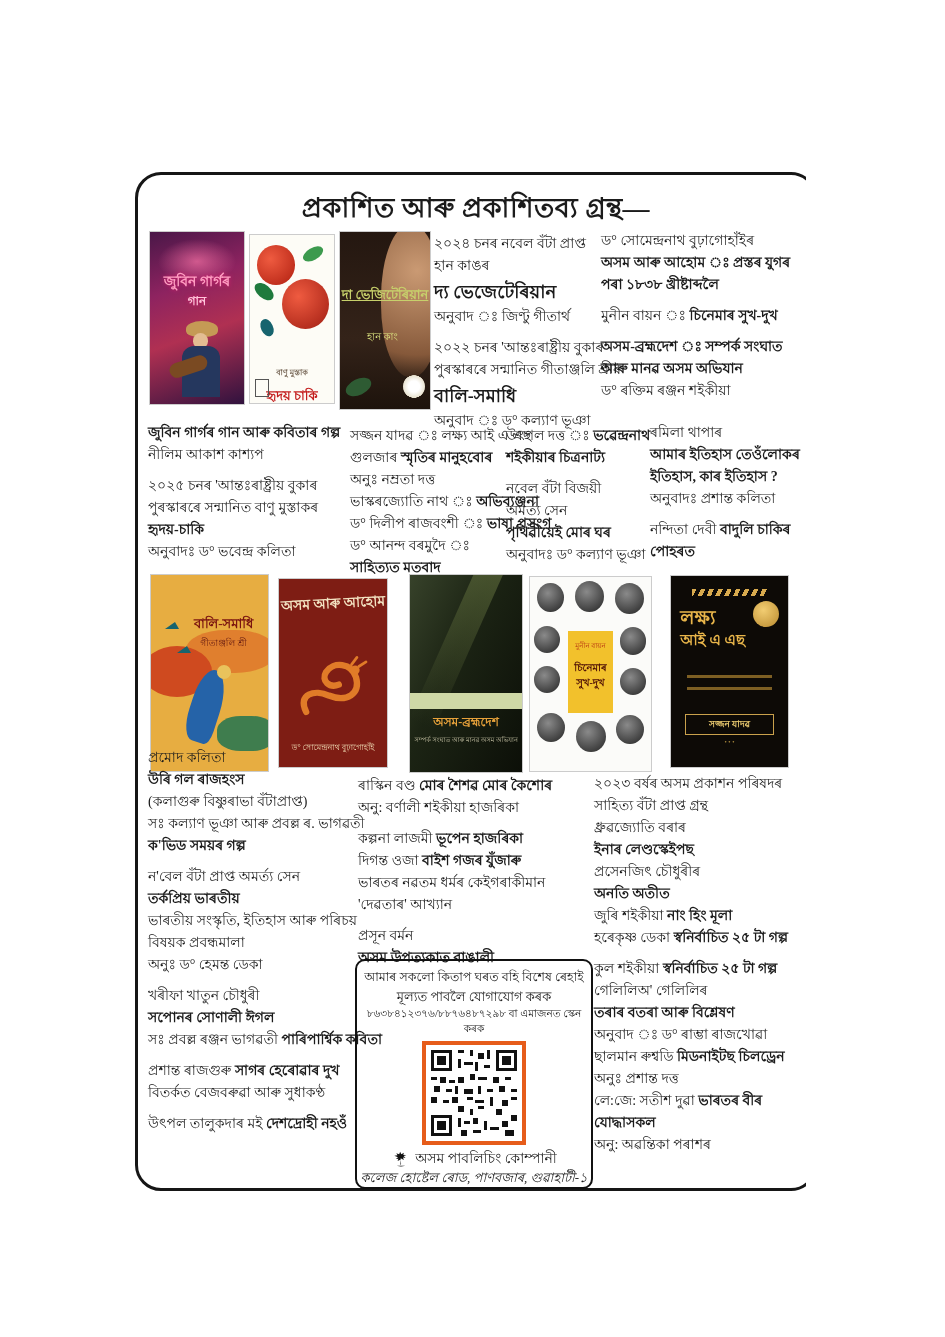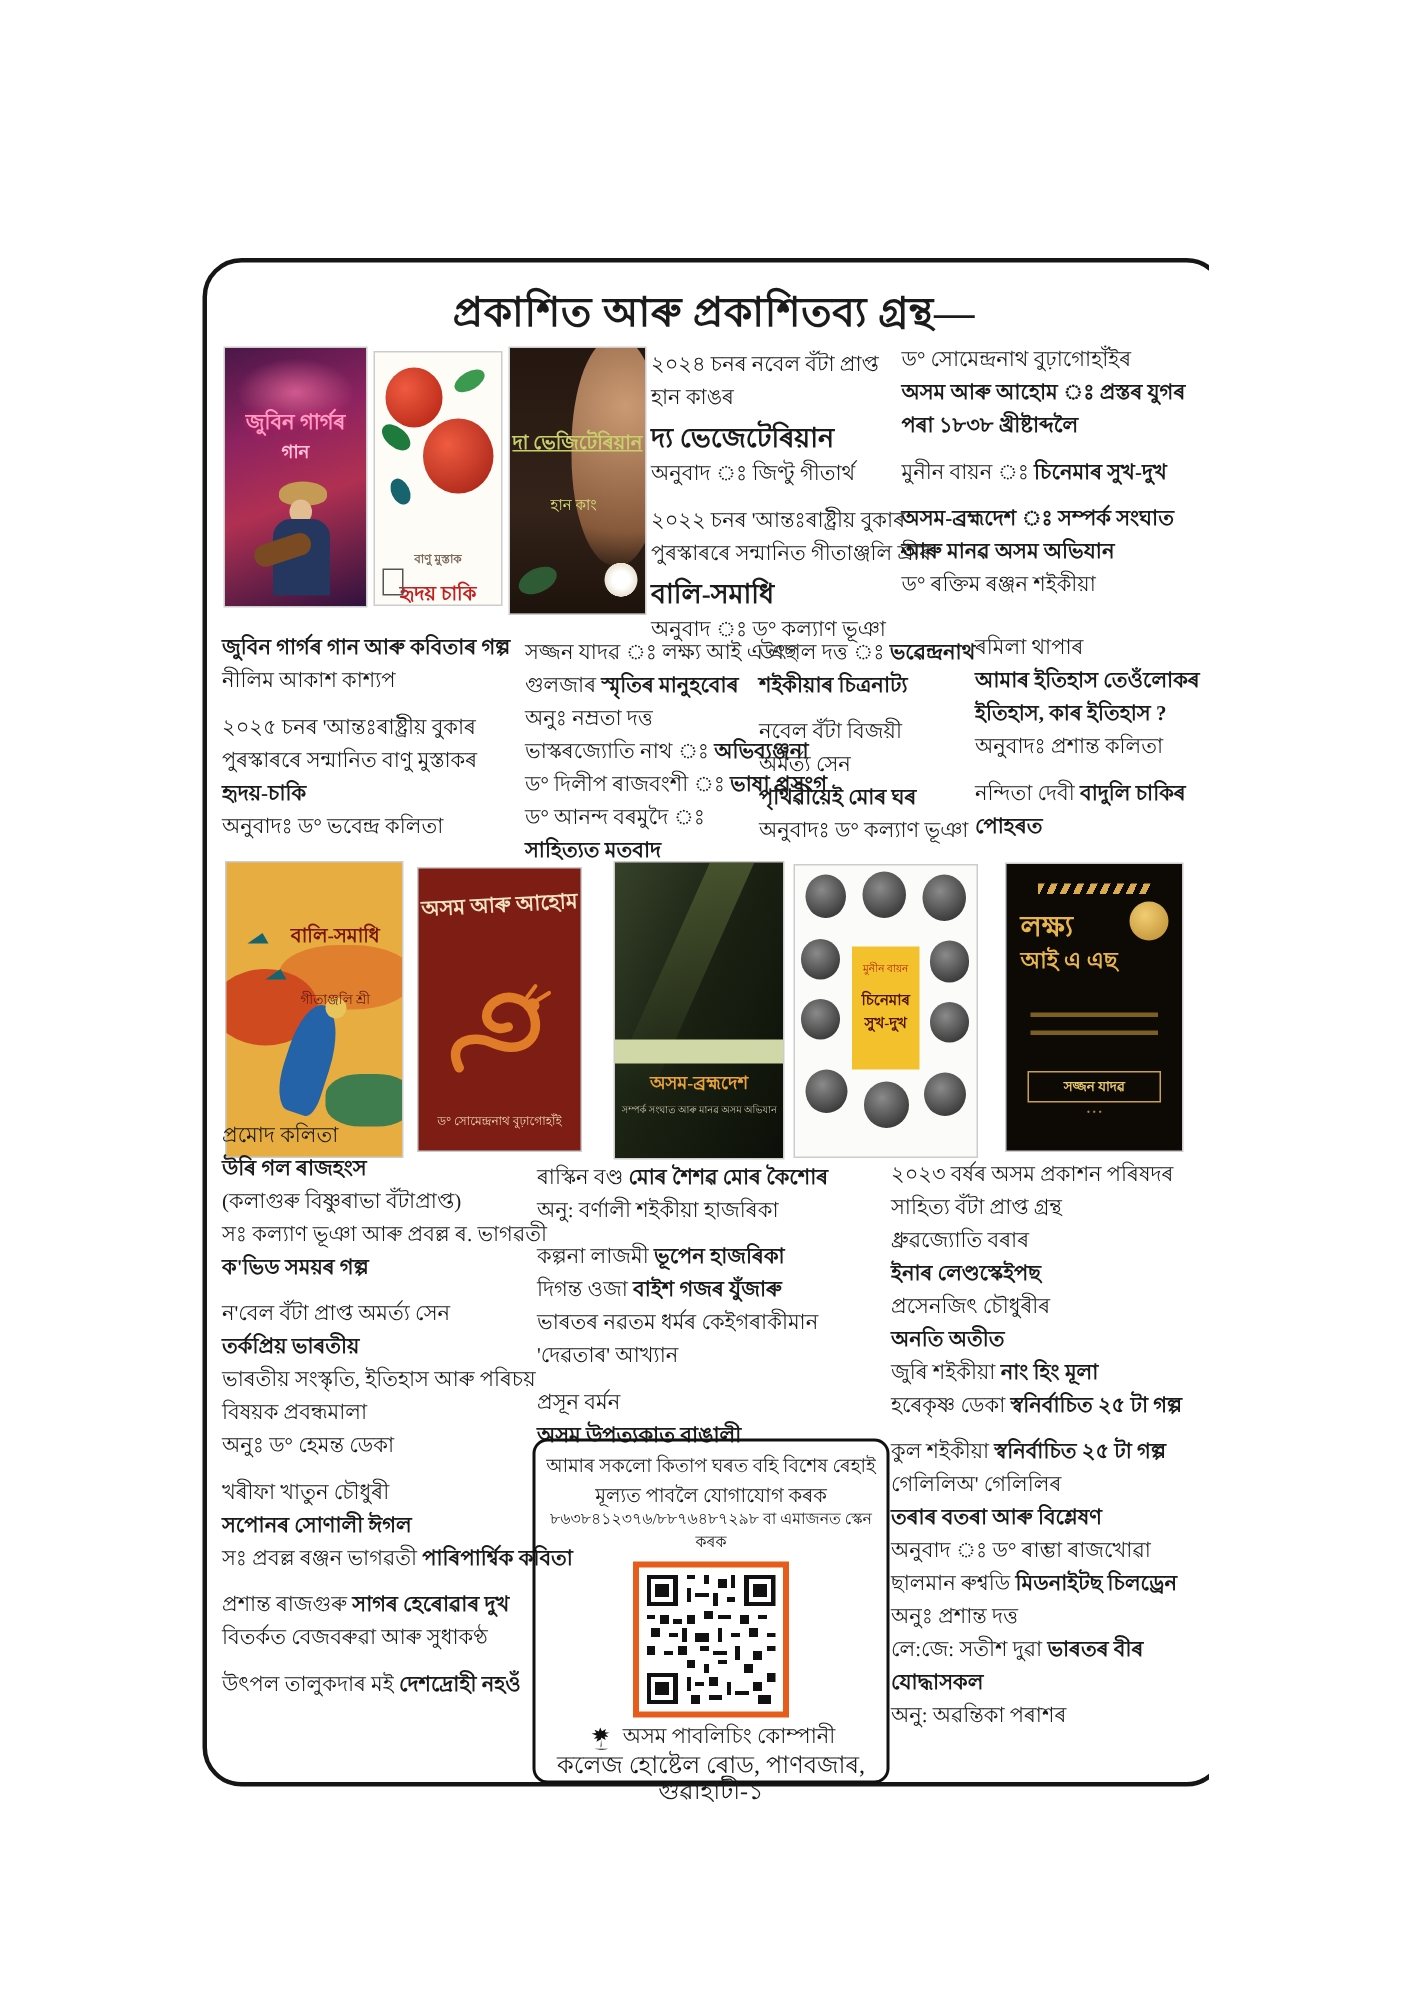--- a/index.html
+++ b/index.html
@@ -58,21 +58,21 @@
   .cvD{background:#e7ad41;}
   .cvD .blob1{left:-8%;top:36%;width:60%;height:26%;background:#cf4a1f;border-radius:50%;}
   .cvD .blob2{left:30%;top:28%;width:76%;height:22%;background:#e07f2e;border-radius:45%;}
   .cvD .blob3{right:-6%;bottom:10%;width:50%;height:18%;background:#3f7d4e;border-radius:40%;}
   .cvD .bird1,.cvD .bird2{width:0;height:0;border-left:10px solid transparent;border-right:4px solid transparent;
         border-bottom:7px solid #17646e;}
   .cvD .bird1{left:12%;top:24%;} .cvD .bird2{left:22%;top:36%;}
   .cvD .fig{left:34%;top:48%;width:26%;height:38%;background:#2563a8;border-radius:45% 55% 20% 40%;transform:rotate(18deg);}
   .cvD .head{left:56%;top:46%;width:12%;height:7%;background:#e9c35c;border-radius:50%;}
   .cvD .t1{top:20%;left:28%;right:4%;color:#7a1410;font-size:13px;text-align:center;position:absolute;font-weight:bold;}
-  .cvD .au{top:31%;left:28%;right:4%;color:#5d1410;font-size:9px;text-align:center;position:absolute;margin-top:23px;}
+  .cvD .au{top:31%;left:28%;right:4%;color:#5d1410;font-size:9px;text-align:center;position:absolute;}
 
   
   .cvE{background:#7e1d14;}
   .cvE .t1{top:7%;color:#f3e3c2;font-size:14px;transform:rotate(-3deg);}
   .cvE .au{bottom:7%;left:0;right:0;text-align:center;color:#f0dcb4;font-size:8px;position:absolute;}
   .cvE svg{position:absolute;left:8%;top:28%;width:84%;height:56%;}
 
   
   .cvF{background:linear-gradient(115deg,#37422a 0%,#1c2414 40%,#0c0f08 100%);}
   .cvF .streak{left:30%;top:-10%;width:24%;height:90%;background:linear-gradient(#6d7c44,rgba(0,0,0,0));
@@ -106,21 +106,21 @@
   #contact{position:absolute;left:217px;top:784px;width:234px;height:226px;border:2px solid #111;
            border-radius:10px;text-align:center;}
   #contact .l1{margin-top:7px;font-size:12.5px;line-height:19px;}
   #contact .l2{font-size:13px;line-height:19px;}
   #contact .l3{font-size:10.5px;line-height:15px;font-family:Liberation Serif, serif;}
   .qrwrap{width:96px;height:96px;margin:5px auto 4px auto;border:4px solid #e65c1a;background:#fff;
           display:flex;align-items:center;justify-content:center;}
   .qrwrap svg{width:86px;height:86px;}
   .publine{display:flex;align-items:center;justify-content:center;gap:4px;font-size:14px;line-height:18px;}
   .publine svg{width:20px;height:20px;}
-  .addr{font-size:16px;line-height:17px;}
+  .addr{font-size:13px;line-height:17px;font-style:italic;}
 </style>
 </head>
 <body>
 
 <div id="page">
   <div id="board">
 
     <div class="page-title">প্ৰকাশিত আৰু প্ৰকাশিতব্য গ্ৰন্থ—</div>
 
     <div class="cover cvA" style="left:12px;top:57px;width:94px;height:172px">

